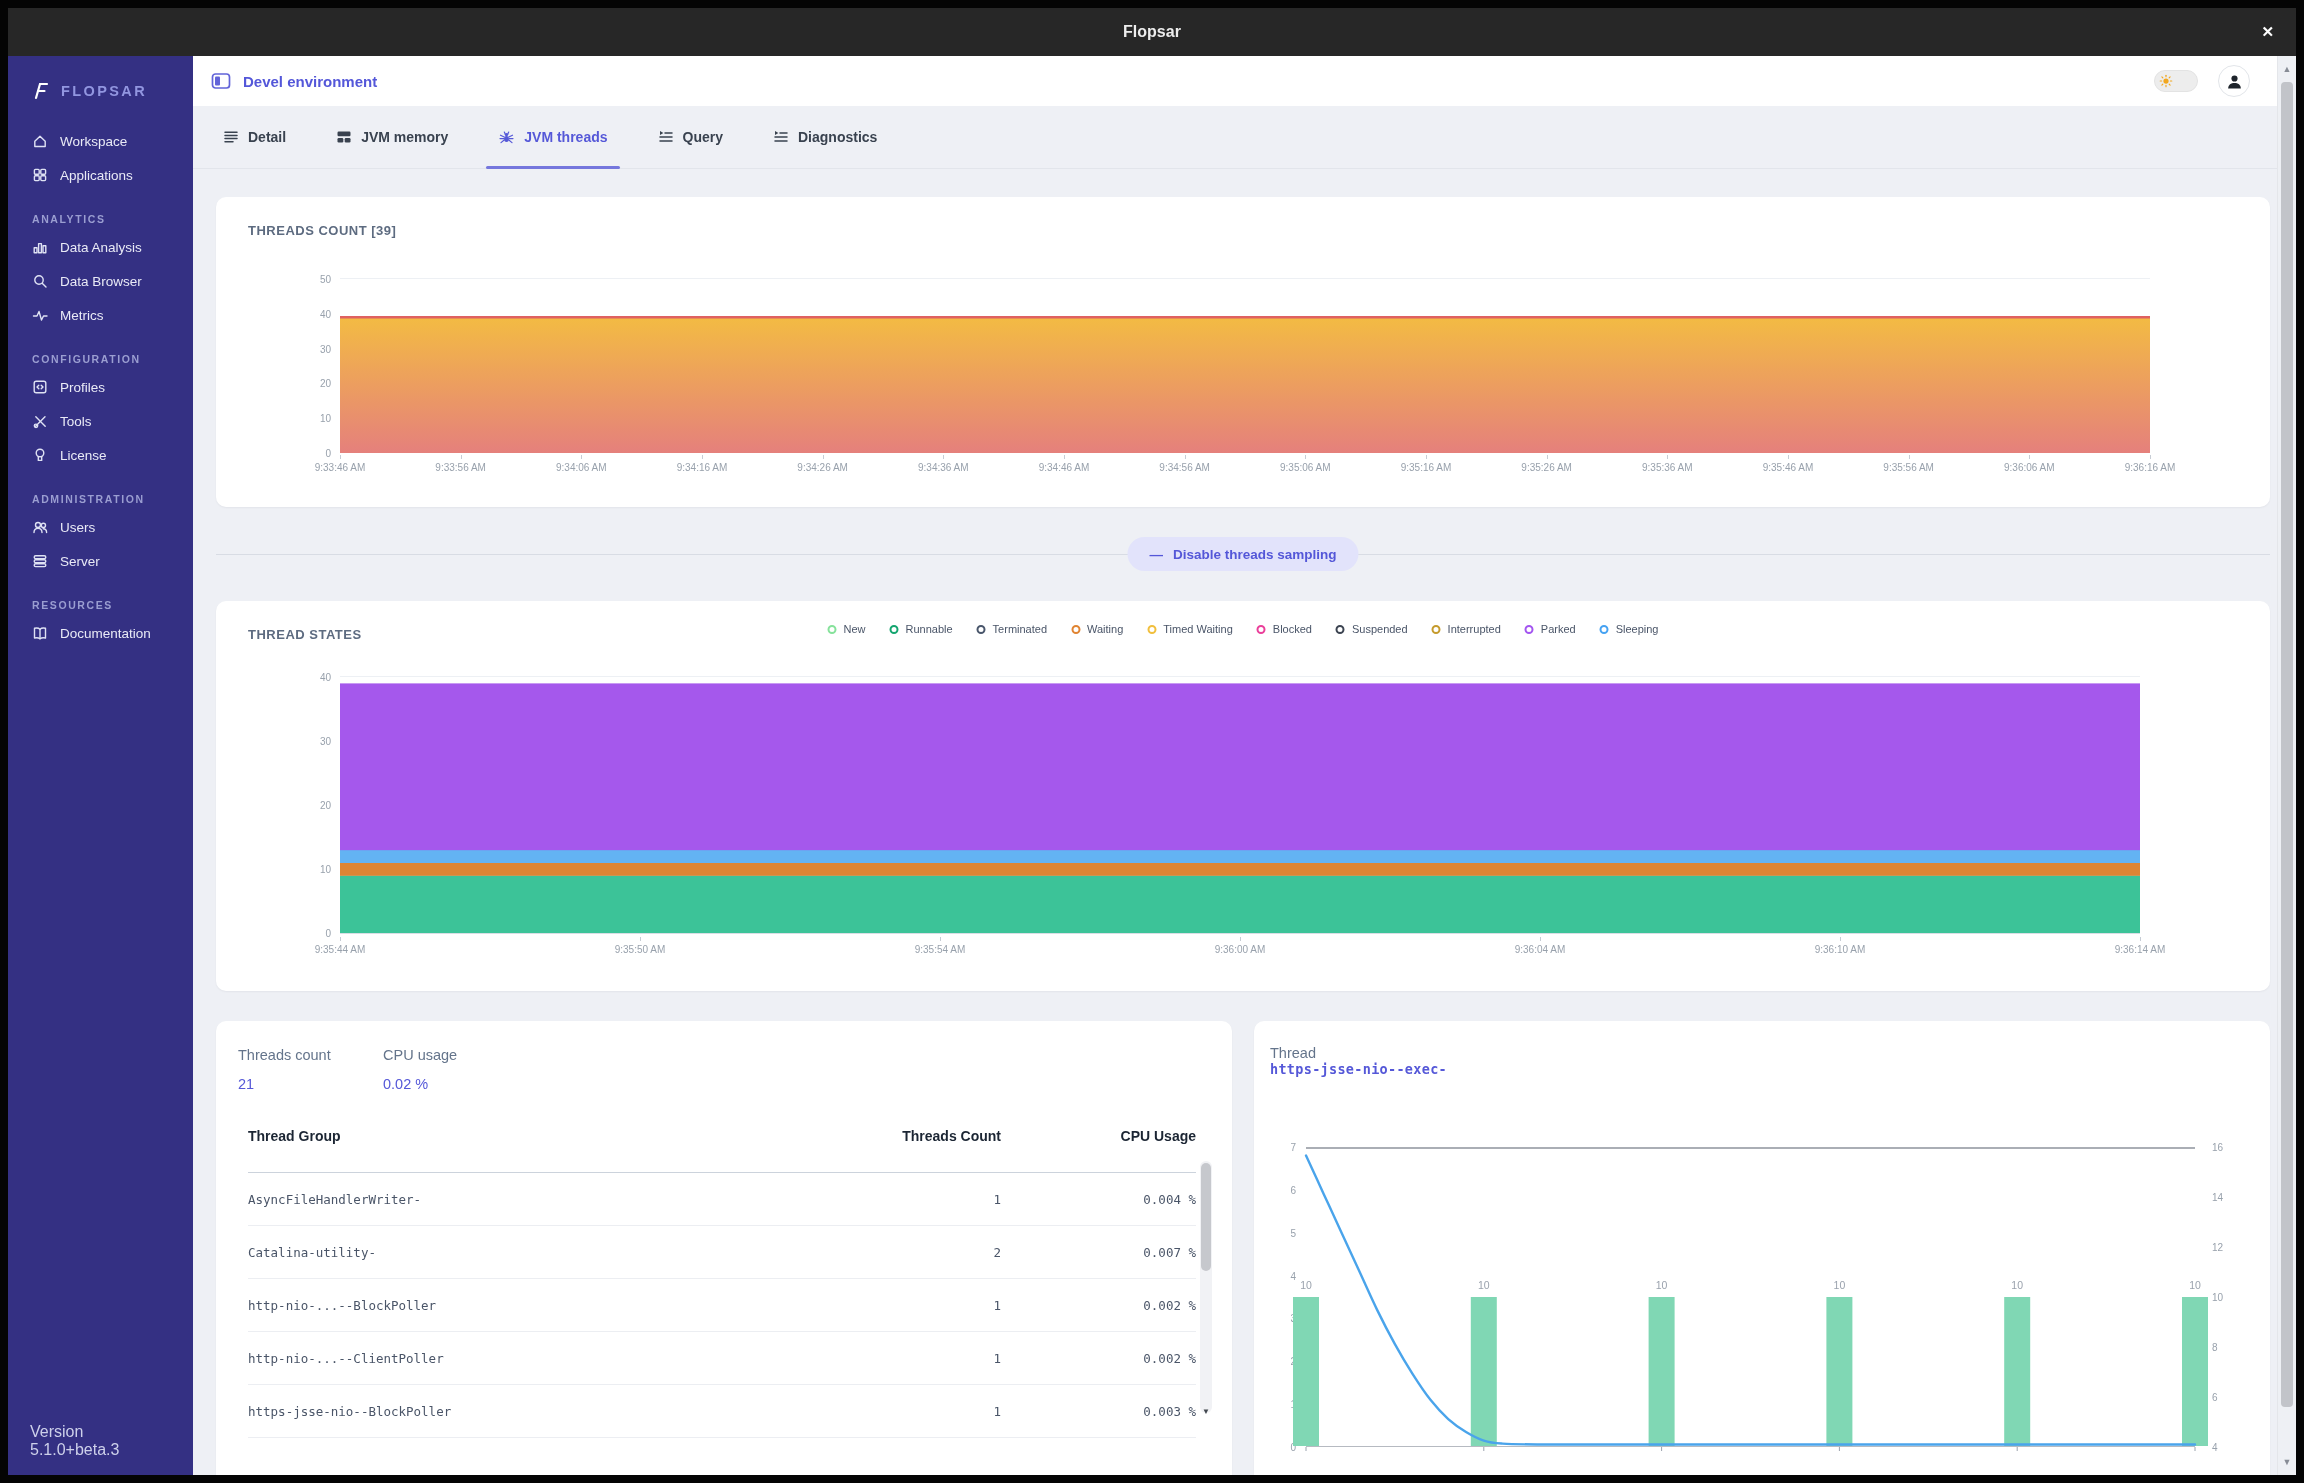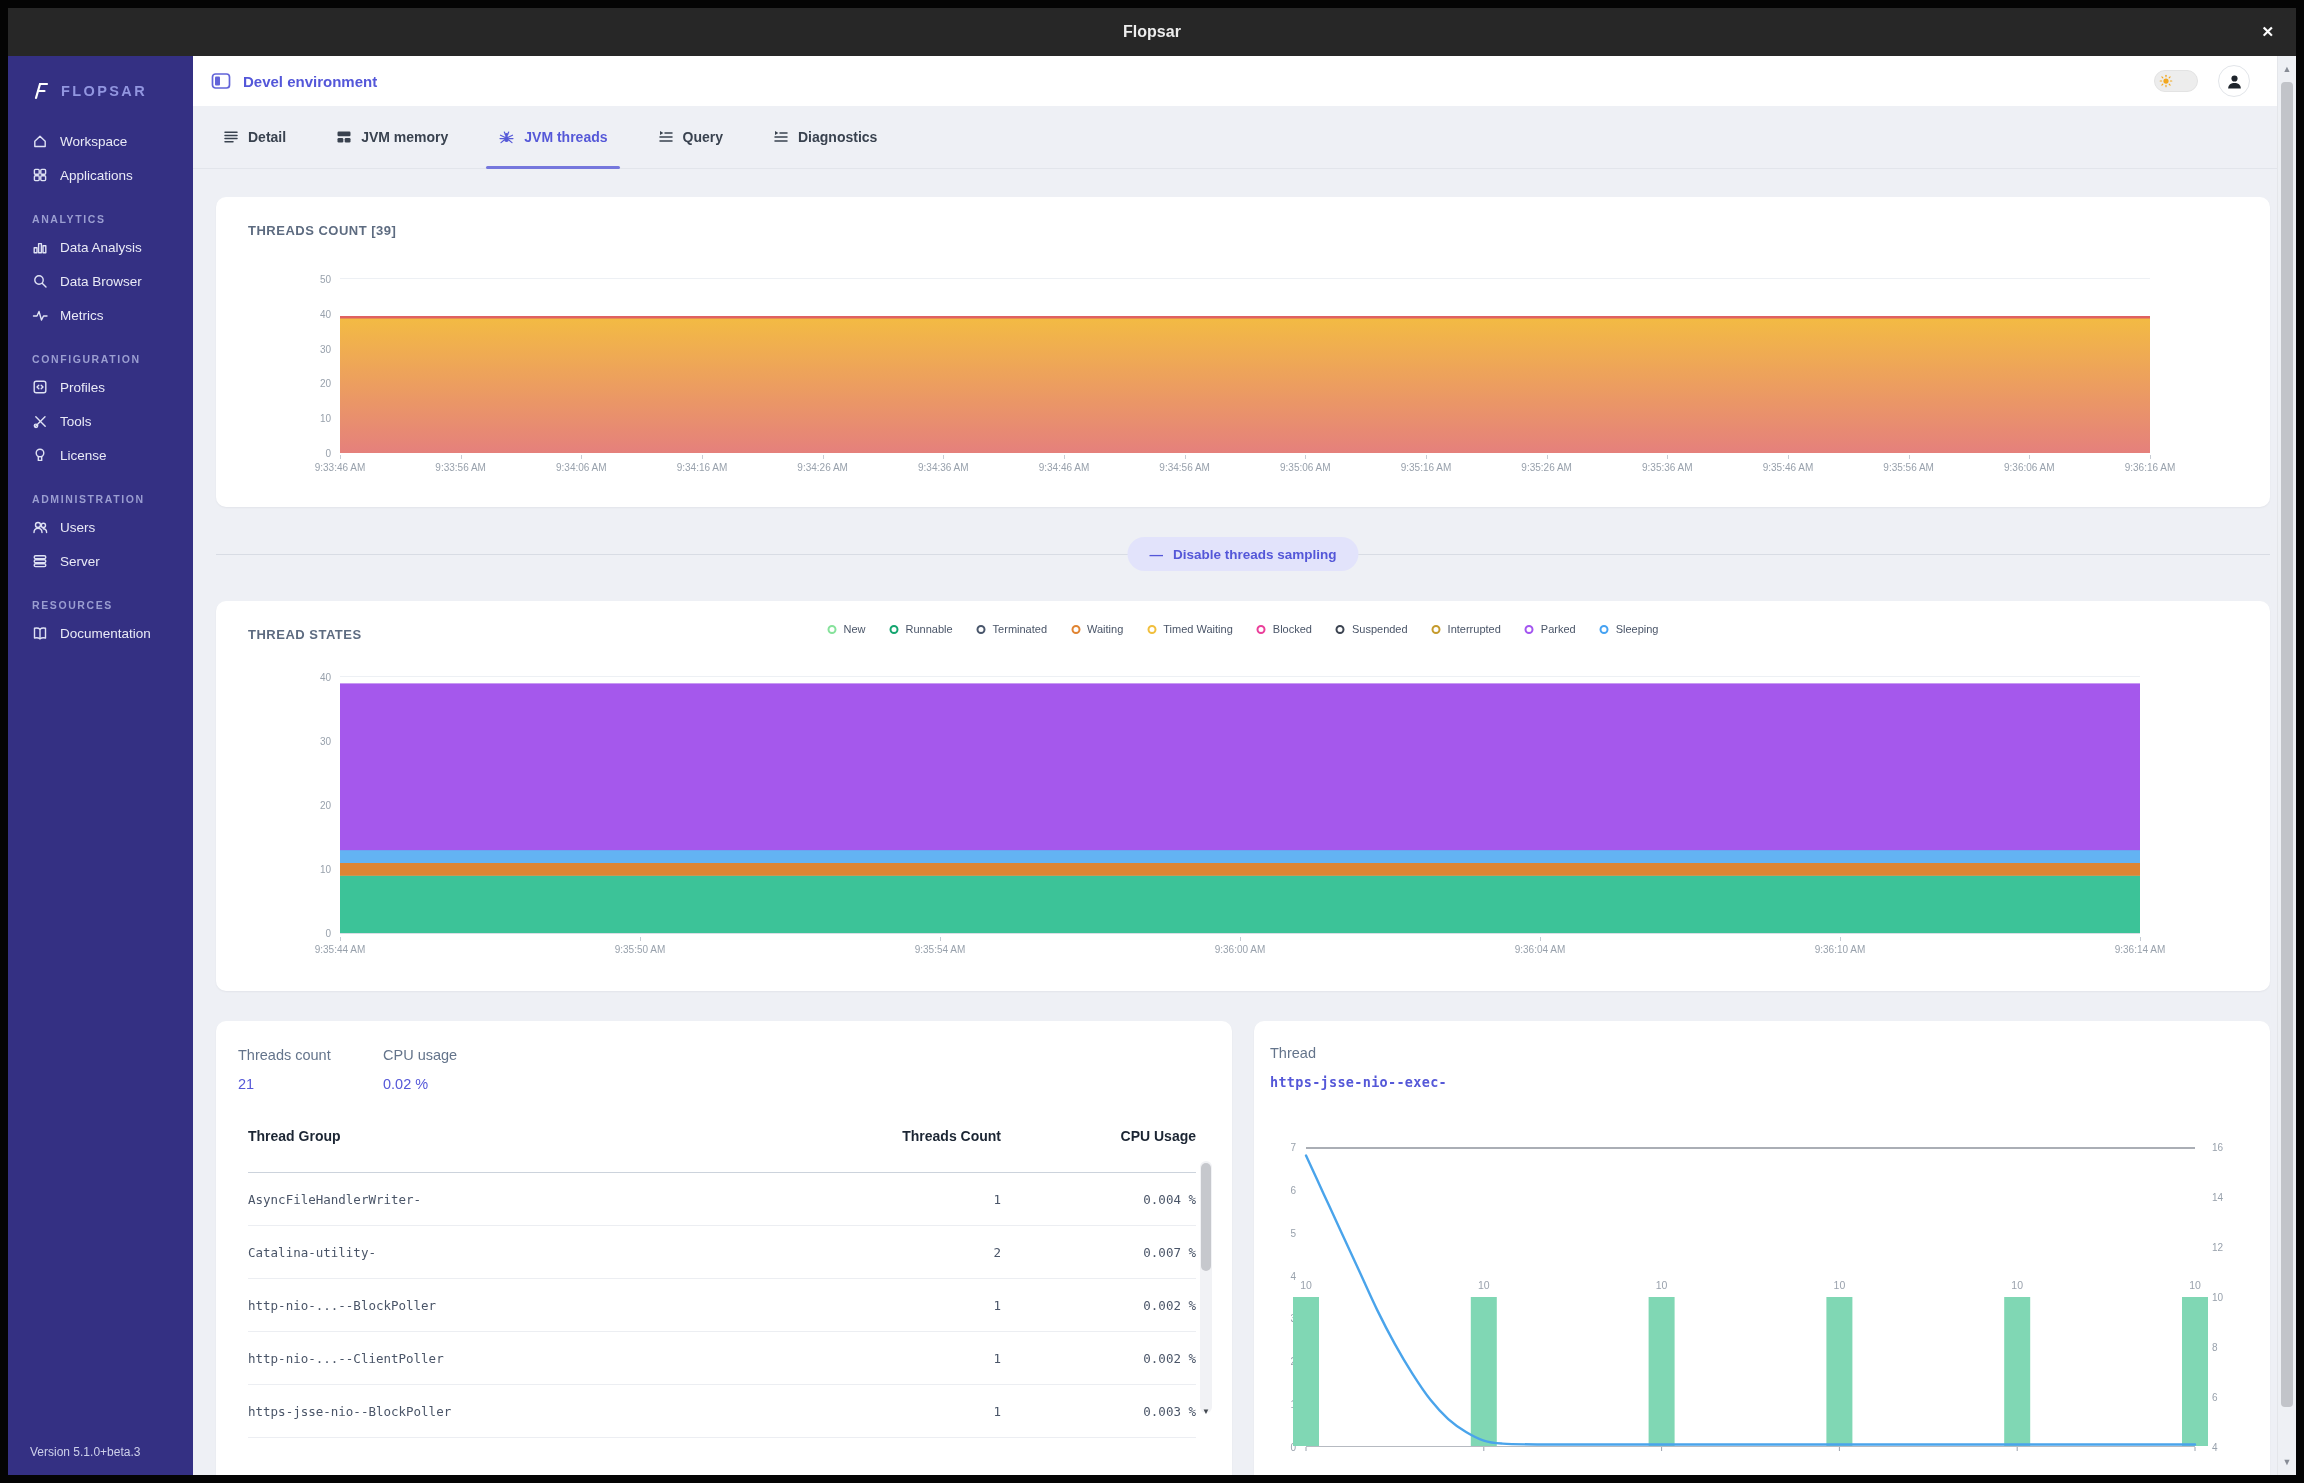--- a/index.html
+++ b/index.html
@@ -12,21 +12,21 @@
   .tb-close{position:absolute;right:22px;top:50%;transform:translateY(-50%);color:#fff;font-size:15px;font-weight:700;cursor:pointer;}
   
   .app{flex:1;display:flex;min-height:0;}
   .sidebar{width:185px;flex:none;background:#343083;display:flex;flex-direction:column;color:#e9eaf6;}
   .logo{display:flex;align-items:center;gap:9px;padding:24px 0 8px 22px;}
   .logo-text{color:#9296e0;font-weight:700;letter-spacing:2.4px;font-size:14.5px;}
   .nav-header{padding:21px 24px 5px;font-size:10.5px;font-weight:700;letter-spacing:1.6px;color:#9b9ed1;}
   .nav-item{display:flex;align-items:flex-end;gap:12px;padding:9px 24px;font-size:13.5px;cursor:pointer;}
   .nav-item svg{stroke:#dfe2f4;fill:none;stroke-width:1.4;stroke-linecap:round;stroke-linejoin:round;flex:none;}
   .nav-first{margin-top:14px;}
-  .version{margin-top:auto;padding:16px 22px;font-size:12px;color:#cdd0ea;}
+  .version{margin-top:auto;padding:16px 22px;font-size:16px;color:#cdd0ea;}
   
   .main{flex:1;display:flex;flex-direction:column;background:#eef0f5;position:relative;min-width:0;}
   .main-header{height:50px;background:#fff;display:flex;align-items:center;padding:0 46px 0 18px;flex:none;}
   .env-title{margin-left:12px;color:#5457d9;font-weight:700;font-size:15px;cursor:pointer;}
   .header-right{margin-left:auto;display:flex;align-items:center;gap:20px;}
   .toggle{width:44px;height:22px;border-radius:11px;background:#ededed;border:1px solid #e3e3e3;position:relative;cursor:pointer;}
   .sun{position:absolute;left:4px;top:50%;transform:translateY(-50%);display:flex;}
   .avatar{width:32px;height:32px;border-radius:50%;background:#fff;border:1px solid #e2e5e9;display:flex;align-items:center;justify-content:center;cursor:pointer;}
   .tabs-row{height:63px;background:#eef0f5;border-bottom:1px solid #e2e5eb;display:flex;align-items:stretch;gap:50px;padding:0 0 0 30px;flex:none;}
   .tab{display:flex;align-items:center;gap:9px;color:#39424f;font-size:14px;font-weight:600;position:relative;cursor:pointer;}
@@ -73,21 +73,21 @@
   .trow{display:flex;align-items:center;height:53px;border-bottom:1px solid #eceef2;
     font-family:"DejaVu Sans Mono",monospace;font-size:12.5px;color:#4a5568;cursor:pointer;}
   .colg{flex:1;text-align:left;}
   .colc{width:150px;text-align:right;}
   .colu{width:195px;text-align:right;}
   .tscroll{position:absolute;right:20px;top:140px;width:12px;height:252px;background:#f1f2f5;border-radius:6px;cursor:pointer;}
   .tscroll-thumb{position:absolute;left:1px;right:1px;top:2px;height:108px;background:#c6c8cd;border-radius:5px;}
   .tscroll-arrow{position:absolute;right:20px;top:386px;width:12px;text-align:center;font-size:8px;color:#42484f;cursor:pointer;}
   .thread-head{padding:24px 0 0 16px;}
   .tp-title{font-size:14.5px;color:#64748b;}
-  .tp-name{margin-top:13px;font-family:"DejaVu Sans Mono",monospace;font-weight:700;font-size:13.5px;color:#5558d8;letter-spacing:.3px;}
+  .tp-name{font-family:"DejaVu Sans Mono",monospace;font-weight:700;font-size:13.5px;color:#5558d8;letter-spacing:.3px;}
   .c3-left{position:absolute;left:0;top:126px;width:44px;height:300px;}
   .c3-plot{position:absolute;left:52px;right:75px;top:126px;height:300px;}
   .c3-right{position:absolute;right:0;top:126px;width:60px;height:300px;}
   .c3-right .ytick-r{left:2px;}
   
   .vscroll{position:absolute;top:0;right:0;bottom:0;width:19px;background:#eef0f4;border-left:1px solid #e4e6ea;cursor:pointer;}
   .varrow{position:absolute;left:0;right:0;text-align:center;font-size:9px;color:#878c95;height:16px;line-height:16px;}
   .varrow.up{top:5px;}
   .varrow.down{bottom:5px;}
   .vthumb{position:absolute;left:3px;right:3px;top:26px;bottom:68px;background:#c2c4c9;border-radius:4px;}

